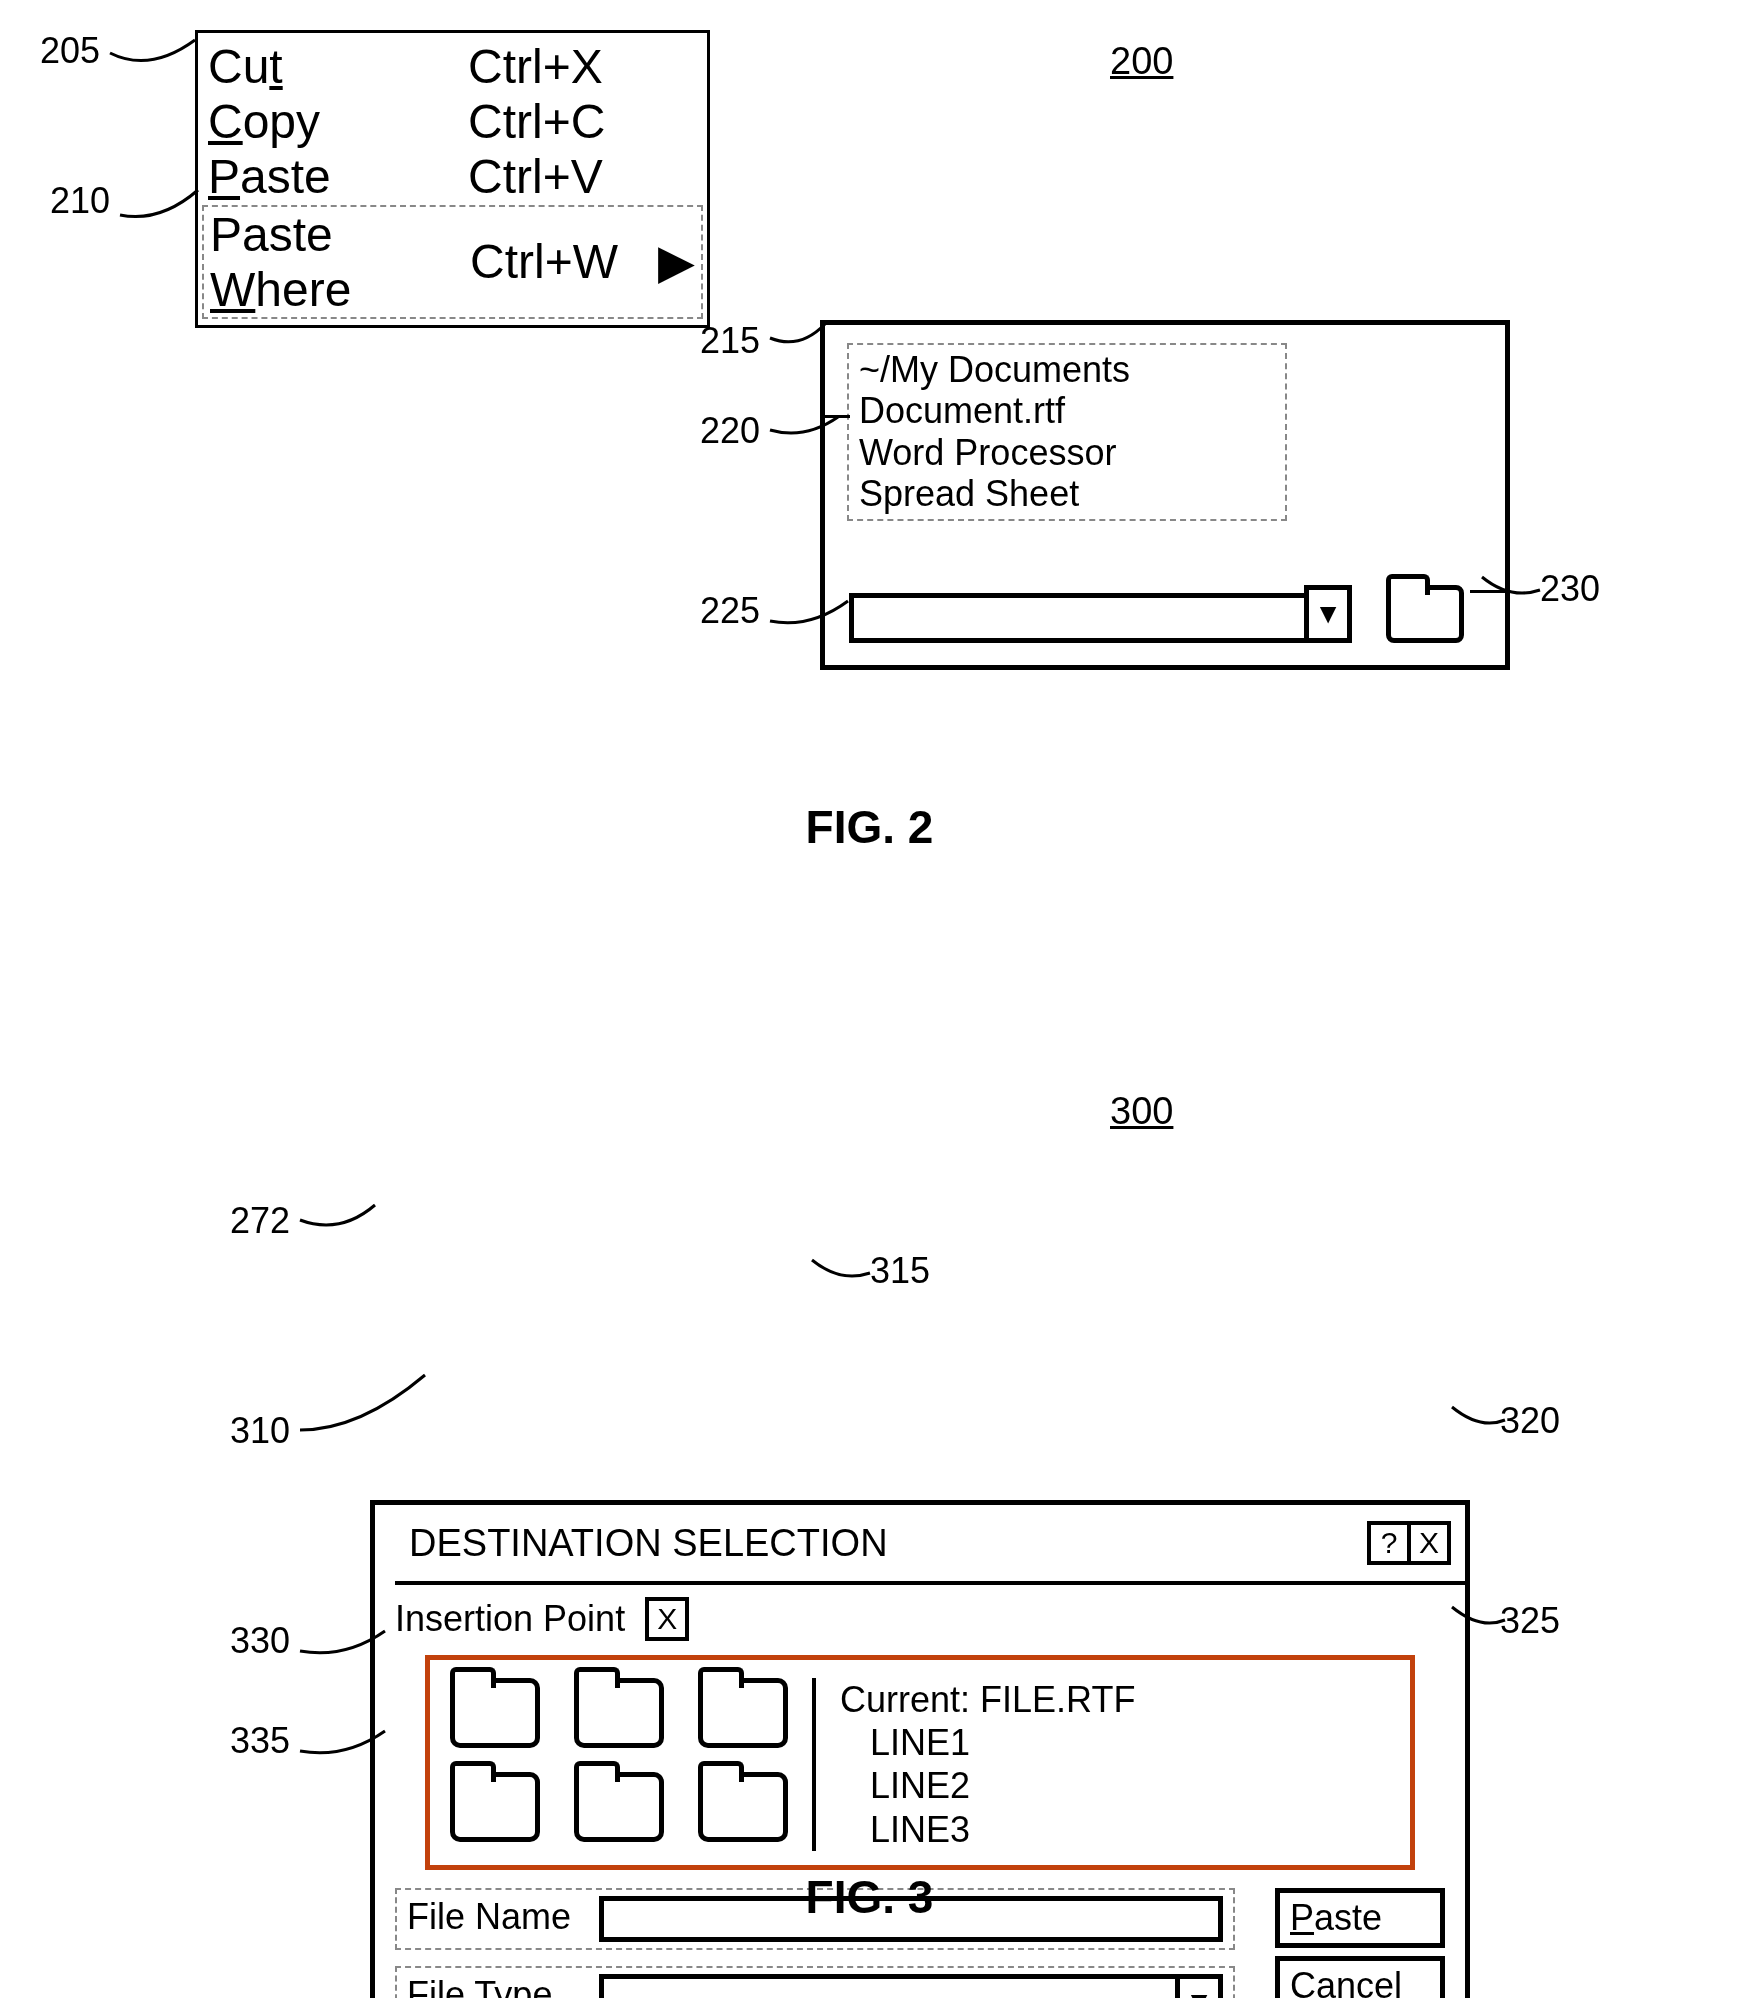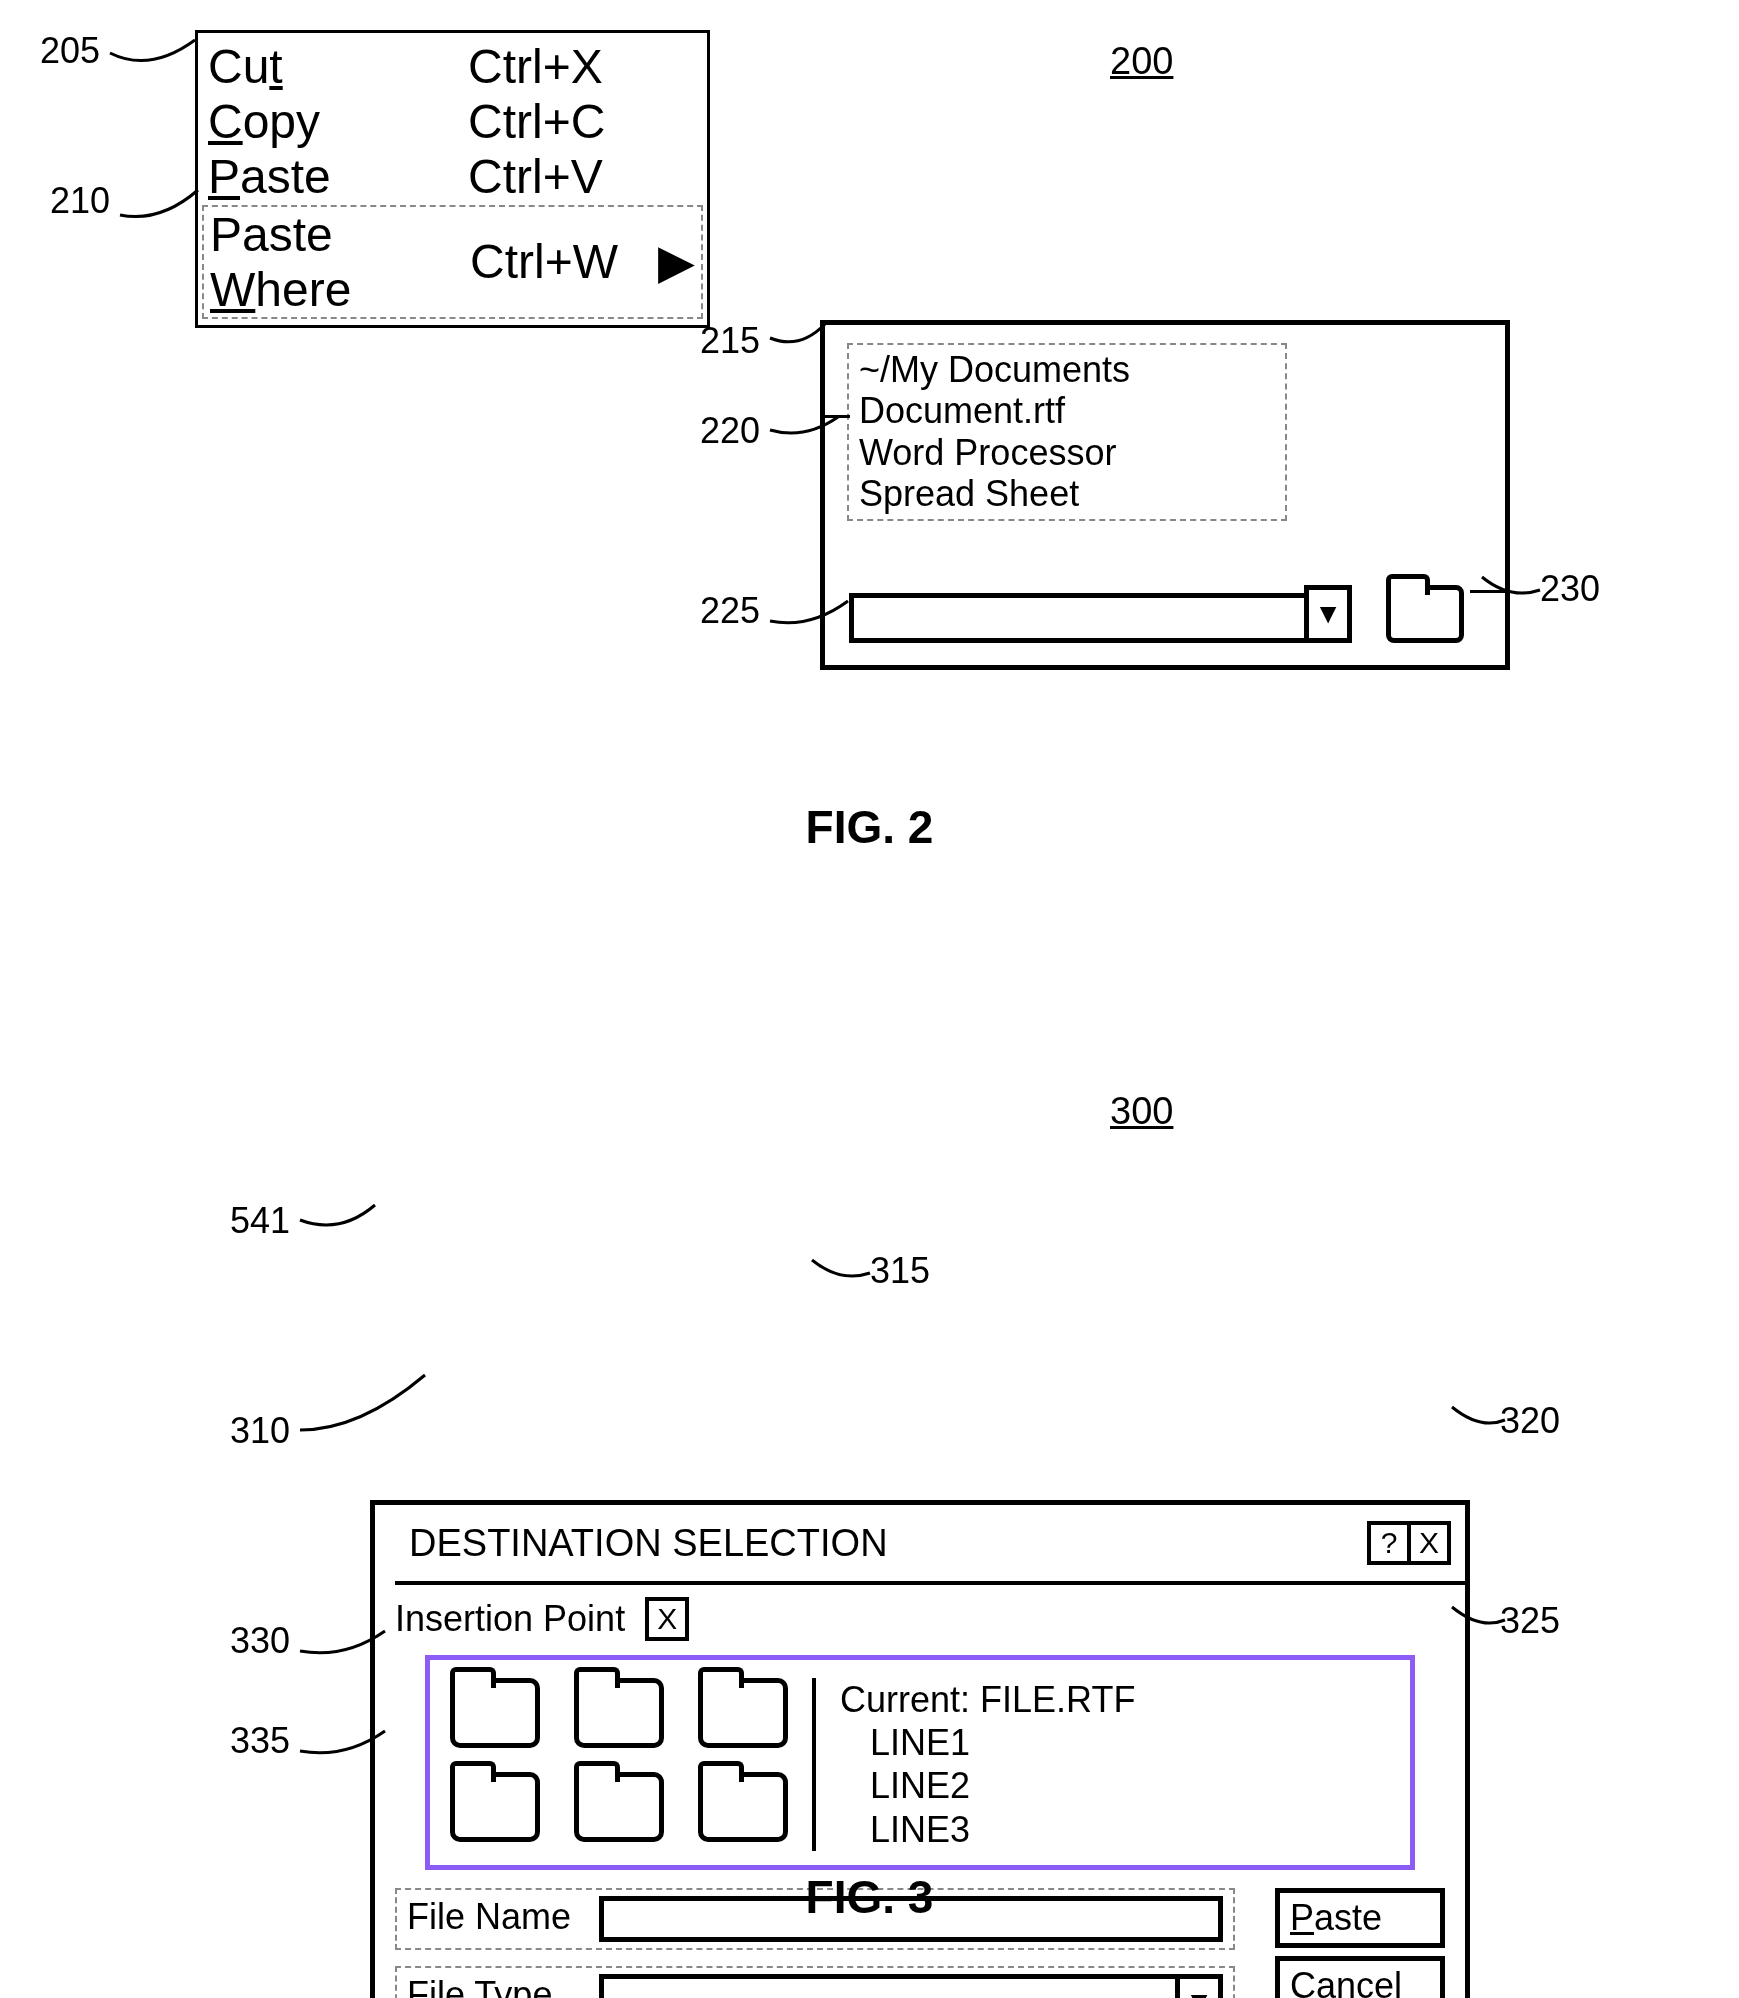--- a/index.html
+++ b/index.html
@@ -159,21 +159,21 @@
   .ip-check {
     border: 4px solid #000;
     width: 44px;
     height: 44px;
     display: flex;
     align-items: center;
     justify-content: center;
     font-size: 30px;
   }
   .browser {
-    border: 5px solid #8b5cf6;
+    border: 5px solid #c2410c;
     display: flex;
     padding: 18px 20px 14px 20px;
     margin: 0 30px 18px 30px;
     gap: 24px;
     align-items: stretch;
   }
   .folder-grid {
     display: grid;
     grid-template-columns: repeat(3, 90px);
     grid-template-rows: repeat(2, 70px);
@@ -382,21 +382,21 @@
         </div>
         <div class="btn-col">
           <div class="btn"><span class="underline-letter">P</span><span>aste</span></div>
           <div class="btn"><span class="underline-letter">C</span><span>ancel</span></div>
 
         </div>
       </div>
     </div>
   </div>
 
-  <div class="abs callout" style="left:230px; top:1200px;">541</div>
+  <div class="abs callout" style="left:230px; top:1200px;">272</div>
   <svg class="curve" style="left:300px; top:1200px;" width="80" height="40">
       <path d="M0 20 Q40 35 75 5" stroke="#000" stroke-width="3" fill="none"></path>
     </svg>
 
   <div class="abs callout" style="left:230px; top:1410px;">310</div>
   <svg class="curve" style="left:300px; top:1370px;" width="130" height="70">
       <path d="M0 60 Q60 60 125 5" stroke="#000" stroke-width="3" fill="none"></path>
     </svg>
 
   <div class="abs callout" style="left:870px; top:1250px;">315</div>

